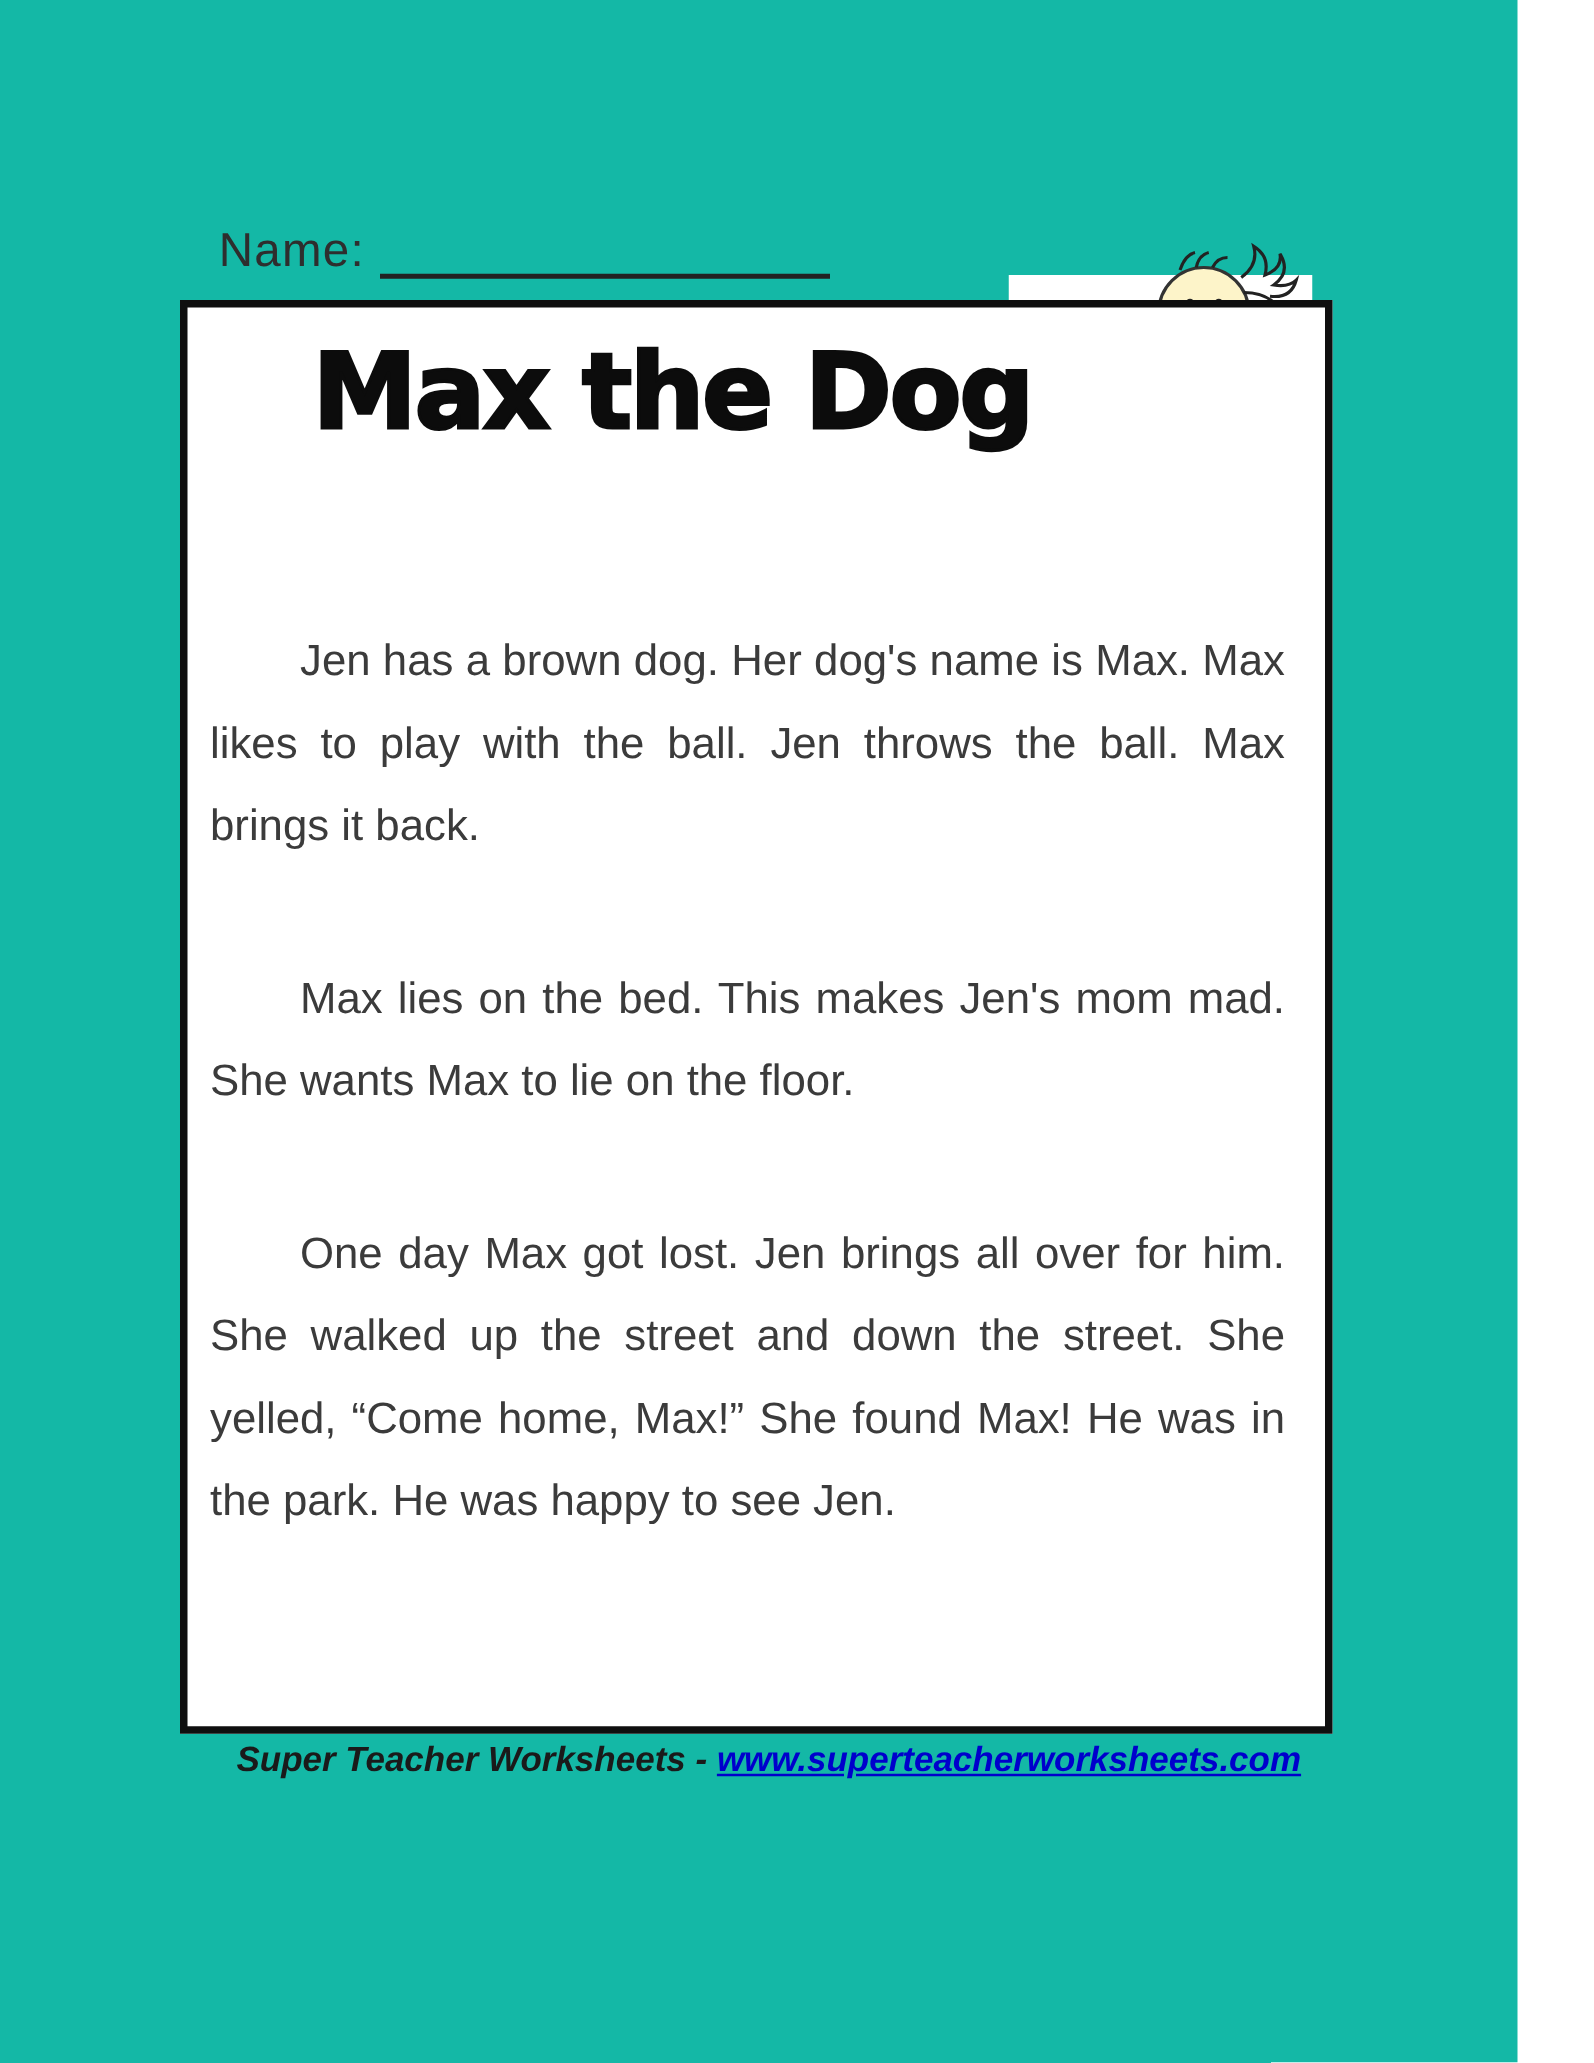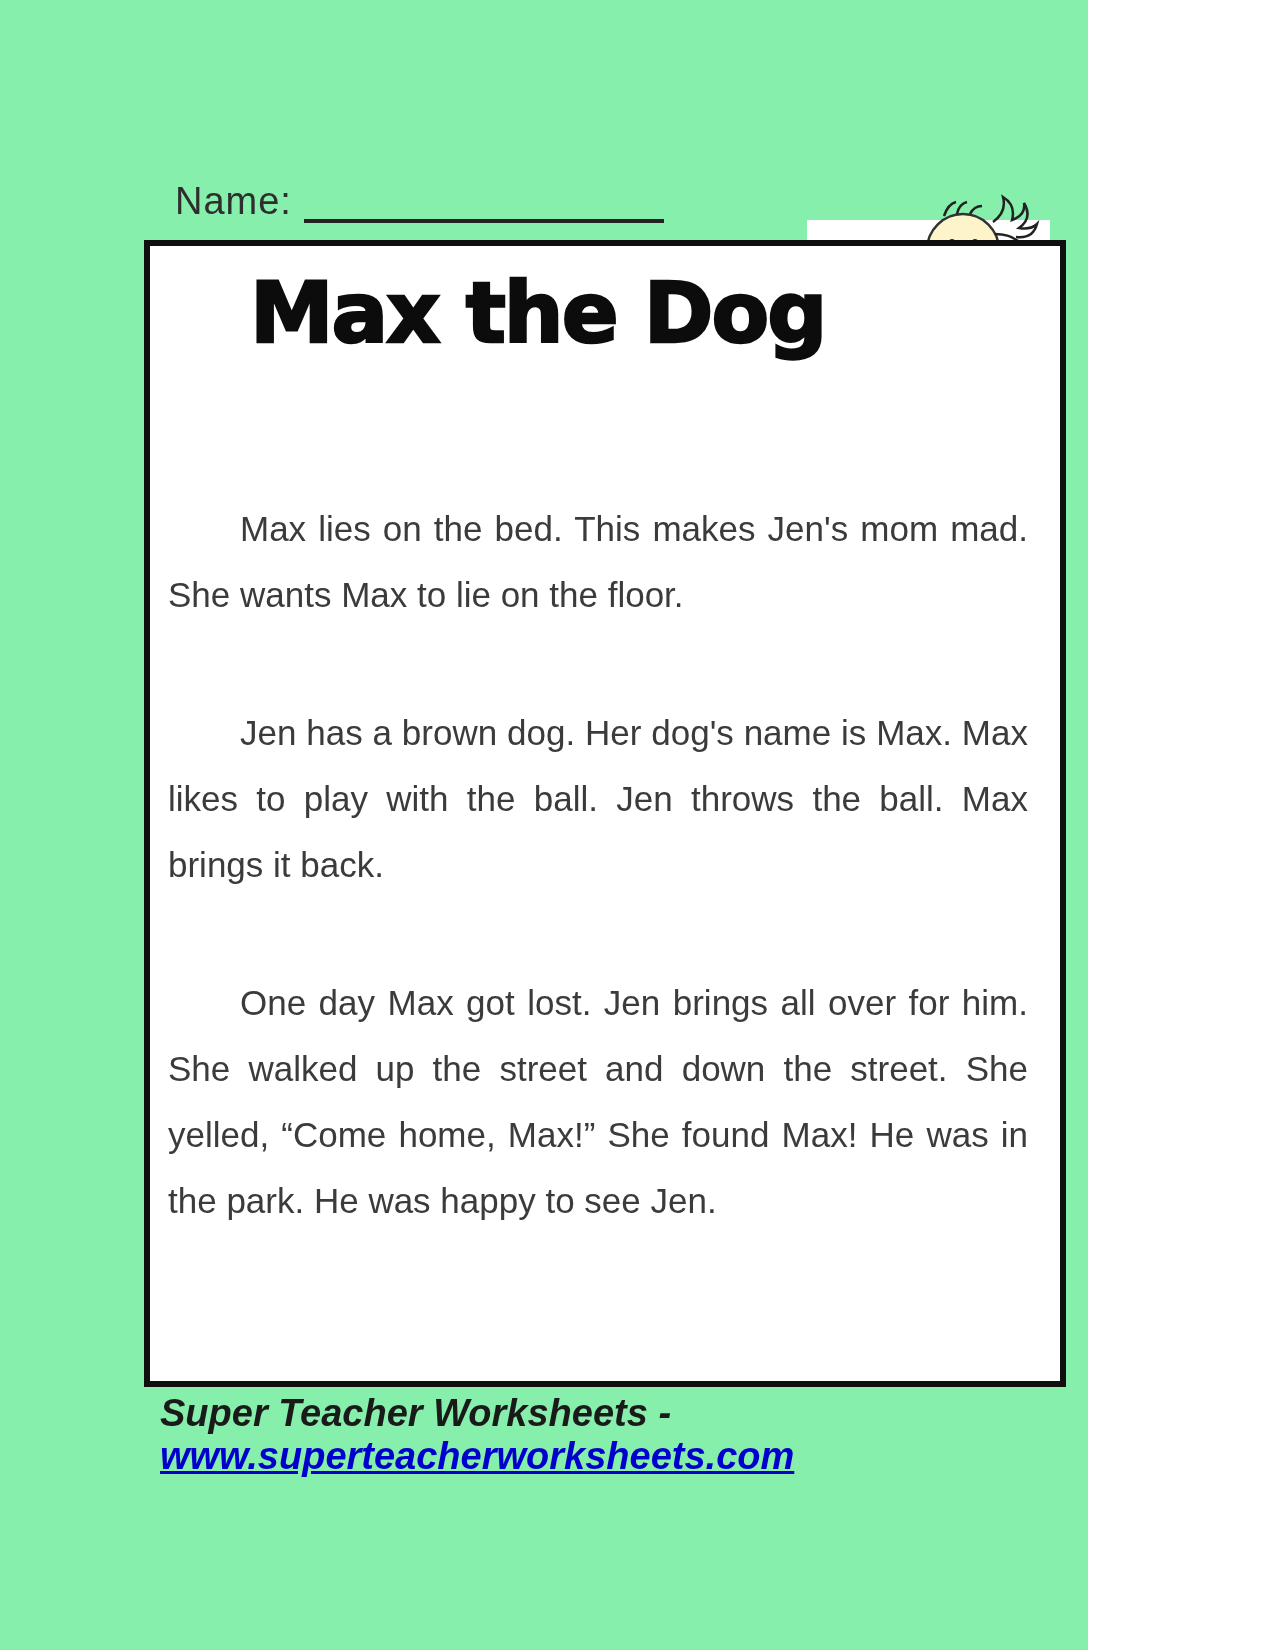--- a/index.html
+++ b/index.html
@@ -1,21 +1,22 @@
 <!DOCTYPE html>
 <html><head>
 <meta charset="utf-8">
 <style>
   html,body{margin:0;padding:0;background:#ffffff;}
   .page{
     position:relative;
-    width:1088px;height:1650px;
-    background:#86efac;
+    width:1179px;height:1650px;
+    background:#14b8a6;
     font-family:"Liberation Sans", sans-serif;
     overflow:hidden;
+    padding-left:35px;
   }
   
   .name-row{
     position:absolute;left:175px;top:180px;
     font-size:38px;color:#2e2e2e;letter-spacing:1px;
   }
   .name-blank{
     display:inline-block;width:360px;height:34px;
     border-bottom:4px solid #222;margin-left:12px;vertical-align:bottom;
   }
@@ -44,21 +45,22 @@
     text-indent:72px;
   }
   
   .illustration{
     position:absolute;left:795px;top:172px;
     width:255px;height:305px;
   }
   
   .footer{
     position:absolute;left:160px;top:1392px;width:910px;
-    font-size:38px;font-weight:bold;font-style:italic;color:#1a1a1a;
+    text-align:center;
+    font-size:28px;font-weight:bold;font-style:italic;color:#1a1a1a;
   }
   .footer a{
     color:#0000cc;text-decoration:underline;font-weight:bold;font-style:italic;
   }
 </style>
 </head>
 <body>
 
 <div class="page">
 
@@ -102,22 +104,22 @@
       <path d="M154 90 q14 11 28 0" stroke="#333" fill="none" stroke-width="2.5"></path>
       <path d="M198 50 q14 -10 10 -25 q13 8 9 23 q14 -5 12 -17 q9 15 -5 25 q12 2 18 -4 q-4 15 -21 13" fill="none" stroke="#222" stroke-width="2.5"></path>
       <path d="M200 62 q18 0 27 11" fill="none" stroke="#222" stroke-width="2.5"></path>
       <path d="M149 44 q4 -12 12 -14 M162 42 q2 -10 10 -12 M175 42 q4 -8 12 -8" stroke="#222" fill="none" stroke-width="2.5"></path>
     </g>
   </svg>
 
   <div class="story-box">
     <div class="story-title">Max the Dog</div>
     <div class="story-text">
+      <p>Jen has a brown dog.  Her dog's name is Max.  Max likes to play with the ball.  Jen throws the ball.  Max brings it back.</p>
       <p>Max lies on the bed.  This makes Jen's mom mad.  She wants Max to lie on the floor.</p>
-      <p>Jen has a brown dog.  Her dog's name is Max.  Max likes to play with the ball.  Jen throws the ball.  Max brings it back.</p>
       <p>One day Max got lost.  Jen brings all over for him.  She walked up the street and down the street.  She yelled, “Come home, Max!”  She found Max!  He was in the park.  He was happy to see Jen.</p>
     </div>
   </div>
 
   <div class="footer">
     <span>Super Teacher Worksheets - </span><a href="#">www.superteacherworksheets.com</a>
   </div>
 
 </div>
 

